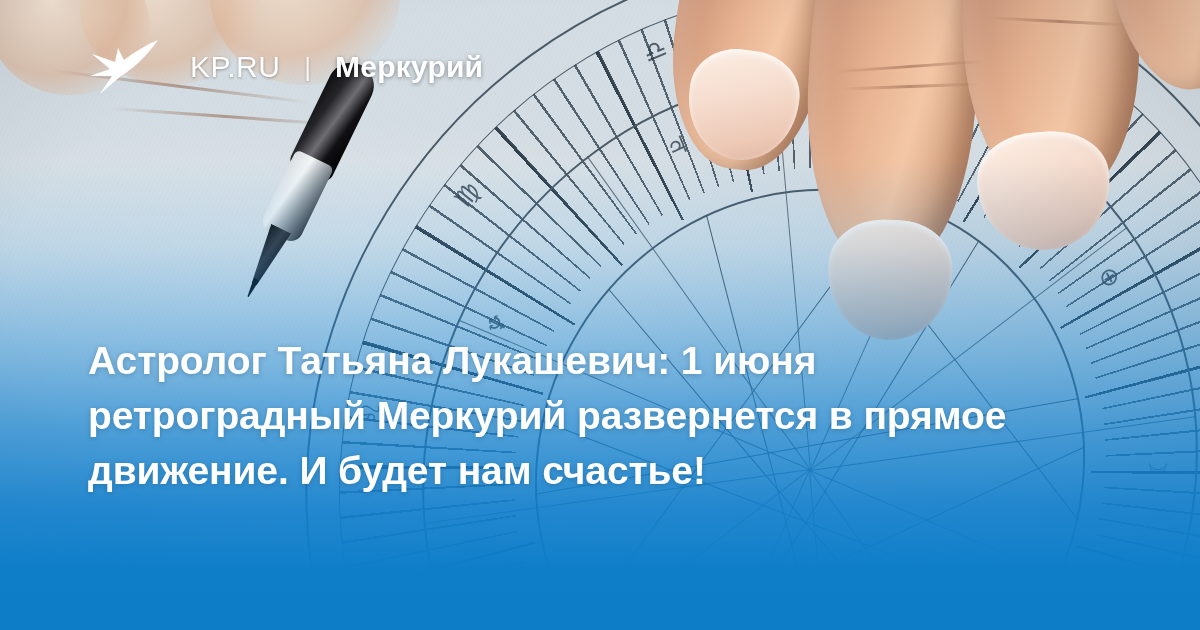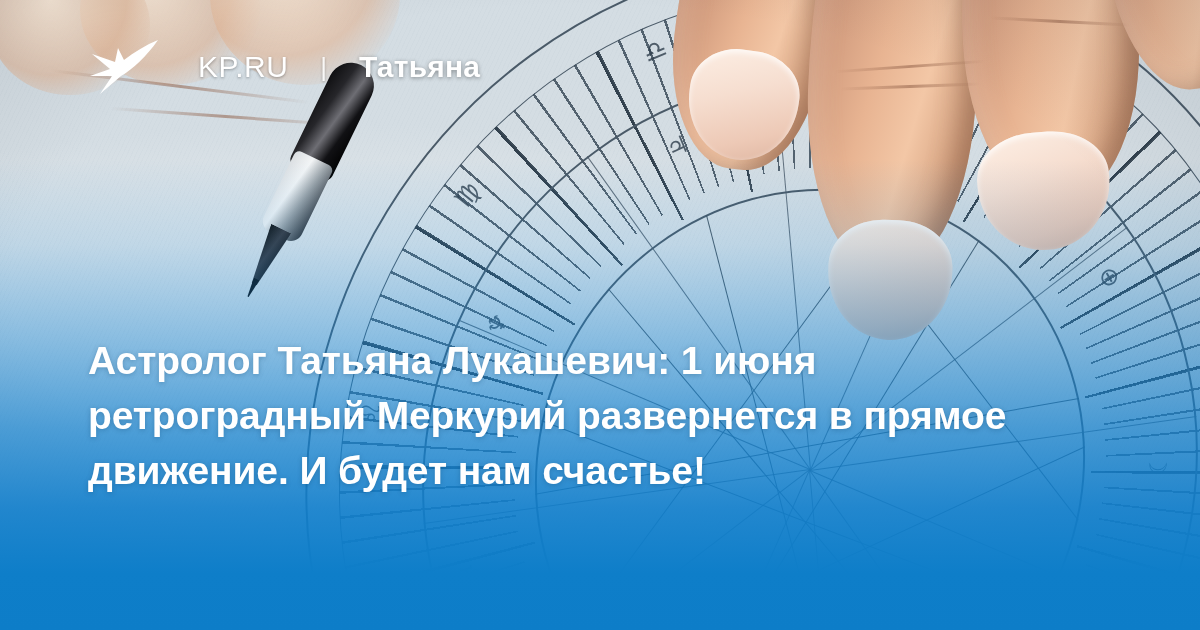--- a/index.html
+++ b/index.html
@@ -131,21 +131,21 @@
     background:linear-gradient(to bottom,
       rgba(25,132,206,0) 0%,
       rgba(25,132,206,.16) 18%,
       rgba(23,130,205,.46) 38%,
       rgba(20,128,204,.74) 57%,
       rgba(17,126,203,.92) 74%,
       rgba(14,126,201,1) 88%,
       rgba(13,125,200,1) 100%);
   }
   
-  .brandbar{position:absolute;left:88px;top:38px;display:flex;align-items:center;gap:16px;}
+  .brandbar{position:absolute;left:88px;top:38px;display:flex;align-items:center;gap:8px;}
   .logo{width:72px;height:58px;flex:none;margin-right:22px;}
   .kpru{
     color:#fff;font-size:30px;letter-spacing:.5px;font-weight:400;
     text-shadow:0 1px 3px rgba(0,0,0,.35);
   }
   .sep{color:#fff;font-size:26px;opacity:.85;margin:0 16px;font-weight:300;
        text-shadow:0 1px 3px rgba(0,0,0,.35);}
   .rubric{
     color:#fff;font-size:30px;font-weight:700;letter-spacing:.2px;
     text-shadow:0 1px 4px rgba(0,0,0,.4);
@@ -247,18 +247,18 @@
   </div>
 
   <div class="blue"></div>
 
   <div class="brandbar">
     <svg class="logo" viewBox="0 0 72 58" aria-hidden="true">
       <path fill="#ffffff" d="M70 2 C58 7 46 14 36 22 L30 10 L27 24 L4 16 L22 31 L2 38 L24 38 L12 56 L33 38 C45 31 58 19 70 2 Z"></path>
     </svg>
     <span class="kpru">KP.RU</span>
     <span class="sep">|</span>
-    <span class="rubric">Татьяна</span>
+    <span class="rubric">Меркурий</span>
   </div>
 
   <div class="headline">Астролог Татьяна Лукашевич: 1 июня ретроградный Меркурий развернется в прямое движение. И будет нам счастье!</div>
 
 </div>
 
 </body></html>

